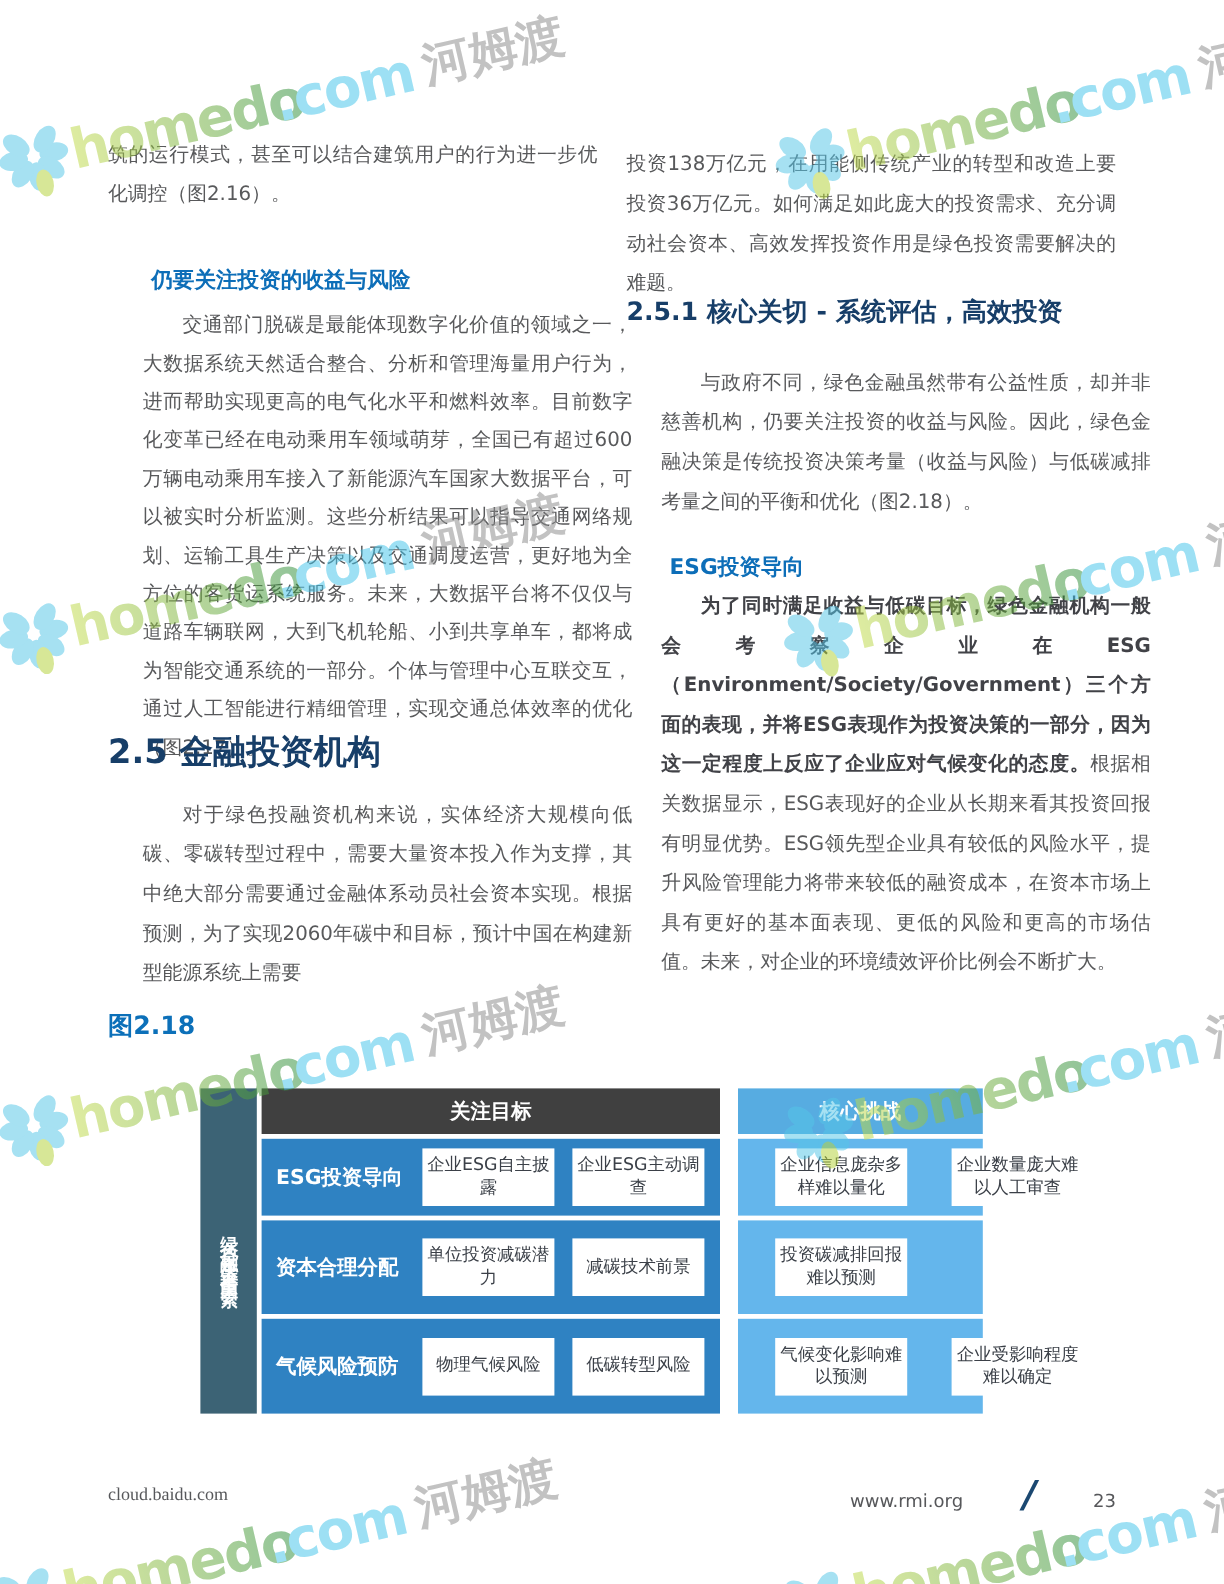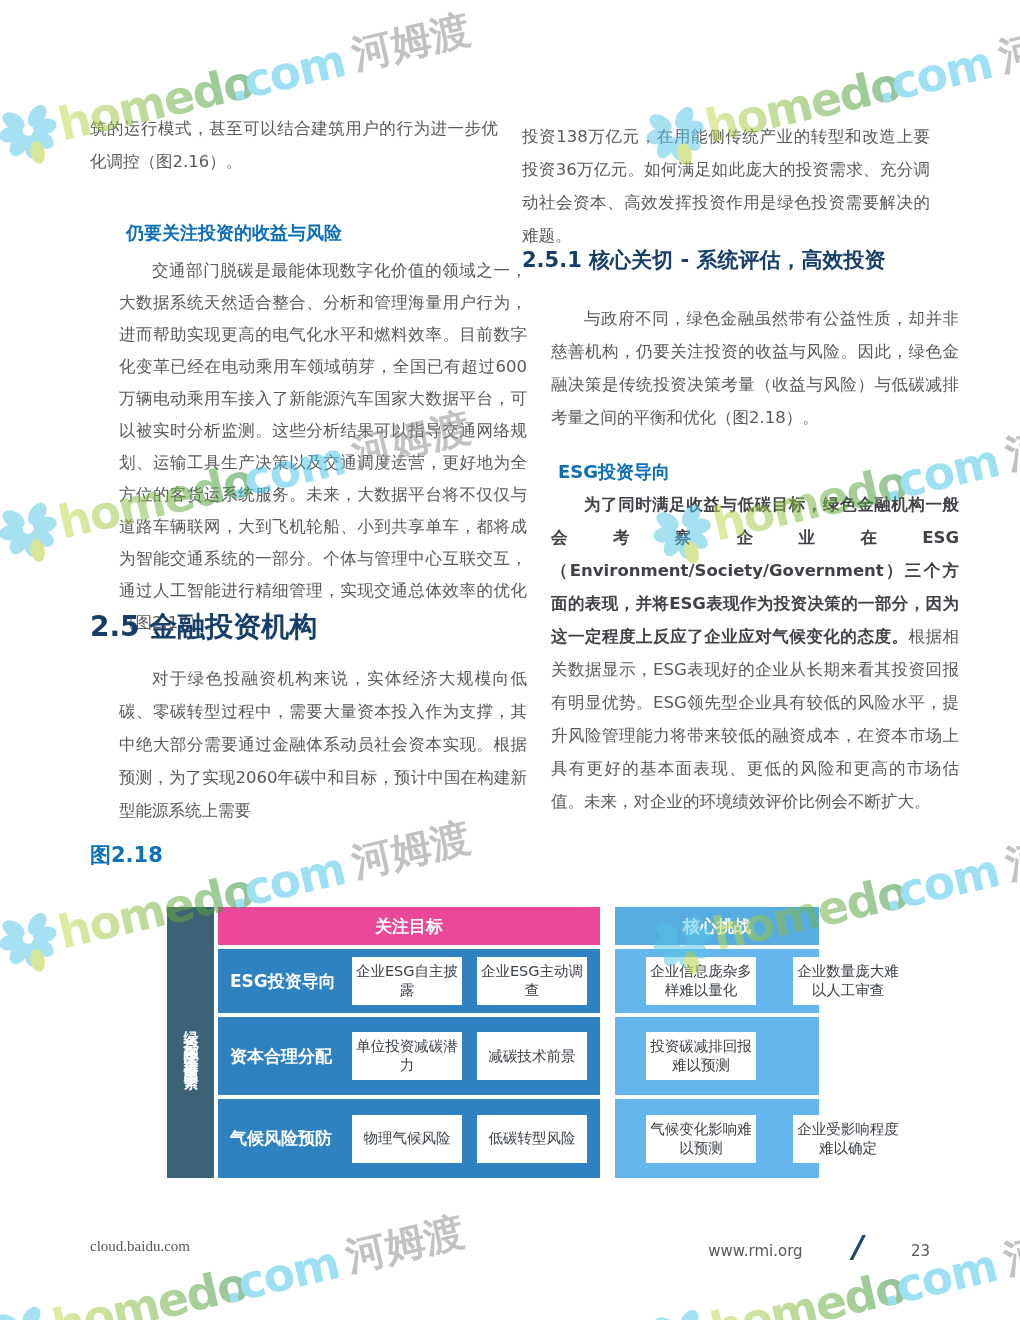--- a/index.html
+++ b/index.html
@@ -30,21 +30,21 @@
   }
   .v-text{
     writing-mode:vertical-rl;text-orientation:upright;color:#ffffff;
     font-size:15px;font-weight:bold;letter-spacing:5px;line-height:47px;
   }
   .tcol{position:absolute;top:0;height:271px;}
   .tcol-dark{left:51px;width:382px;}
   .tcol-light{left:448px;width:204px;border-radius:12px;}
   .thead{height:38px;display:flex;align-items:center;justify-content:center;
     color:#ffffff;font-size:17px;font-weight:bold;}
-  .thead-dark{background:#ec4899;text-align:right;}
+  .thead-dark{background:#404040;text-align:right;}
   .thead-light{background:#57ace1;}
   .trow{display:flex;align-items:center;margin-top:4px;}
   .trow-dark{background:#2f82c2;padding-left:12px;}
   .trow-light{background:#64b6ec;padding-left:8px;}
   .r1{height:64px;} .r2{height:78px;} .r3{height:79px;}
   .row-label{width:122px;color:#ffffff;font-size:17px;font-weight:bold;flex:none;}
   .wbox{
     flex:none;width:110px;min-height:48px;background:#ffffff;margin-right:15px;
     display:flex;align-items:center;justify-content:center;text-align:center;
     font-size:14.5px;line-height:19px;color:#3b4048;padding:3px 2px;box-sizing:border-box;

